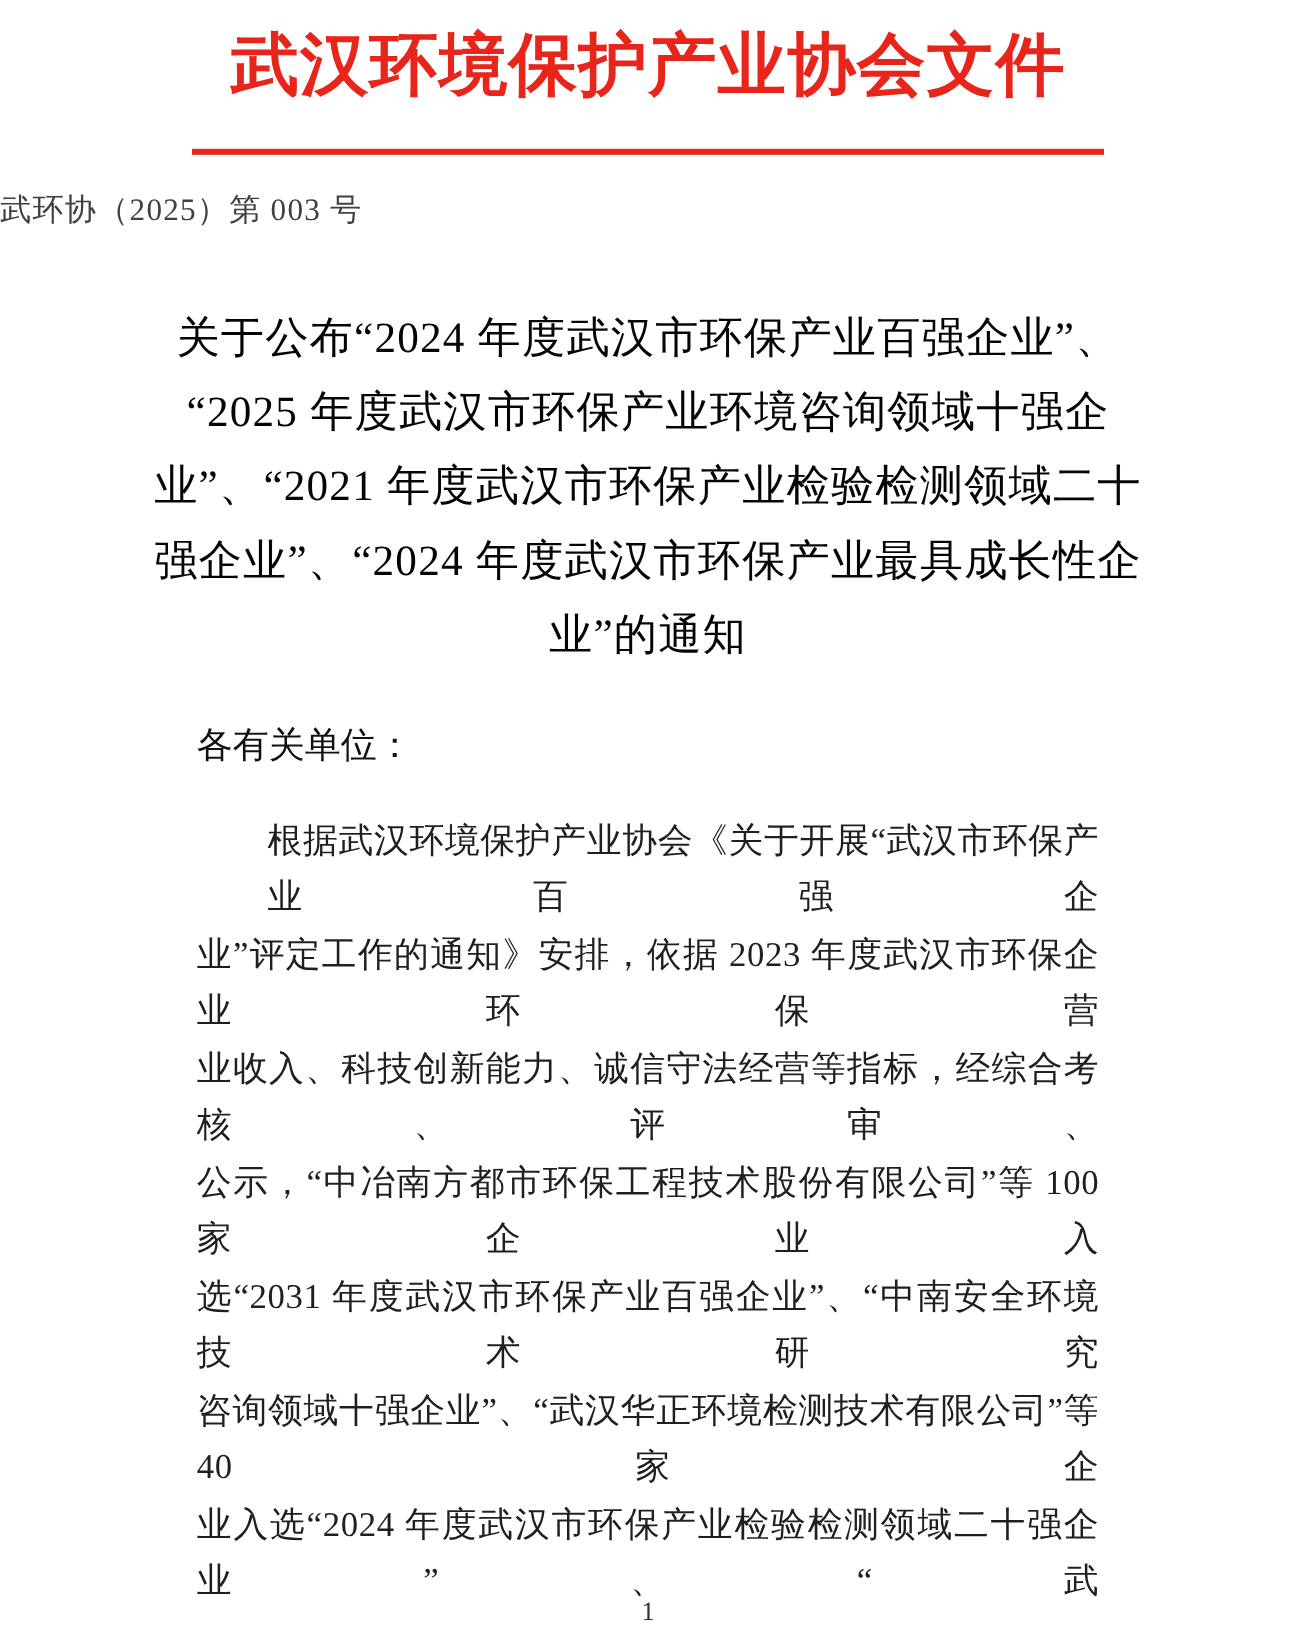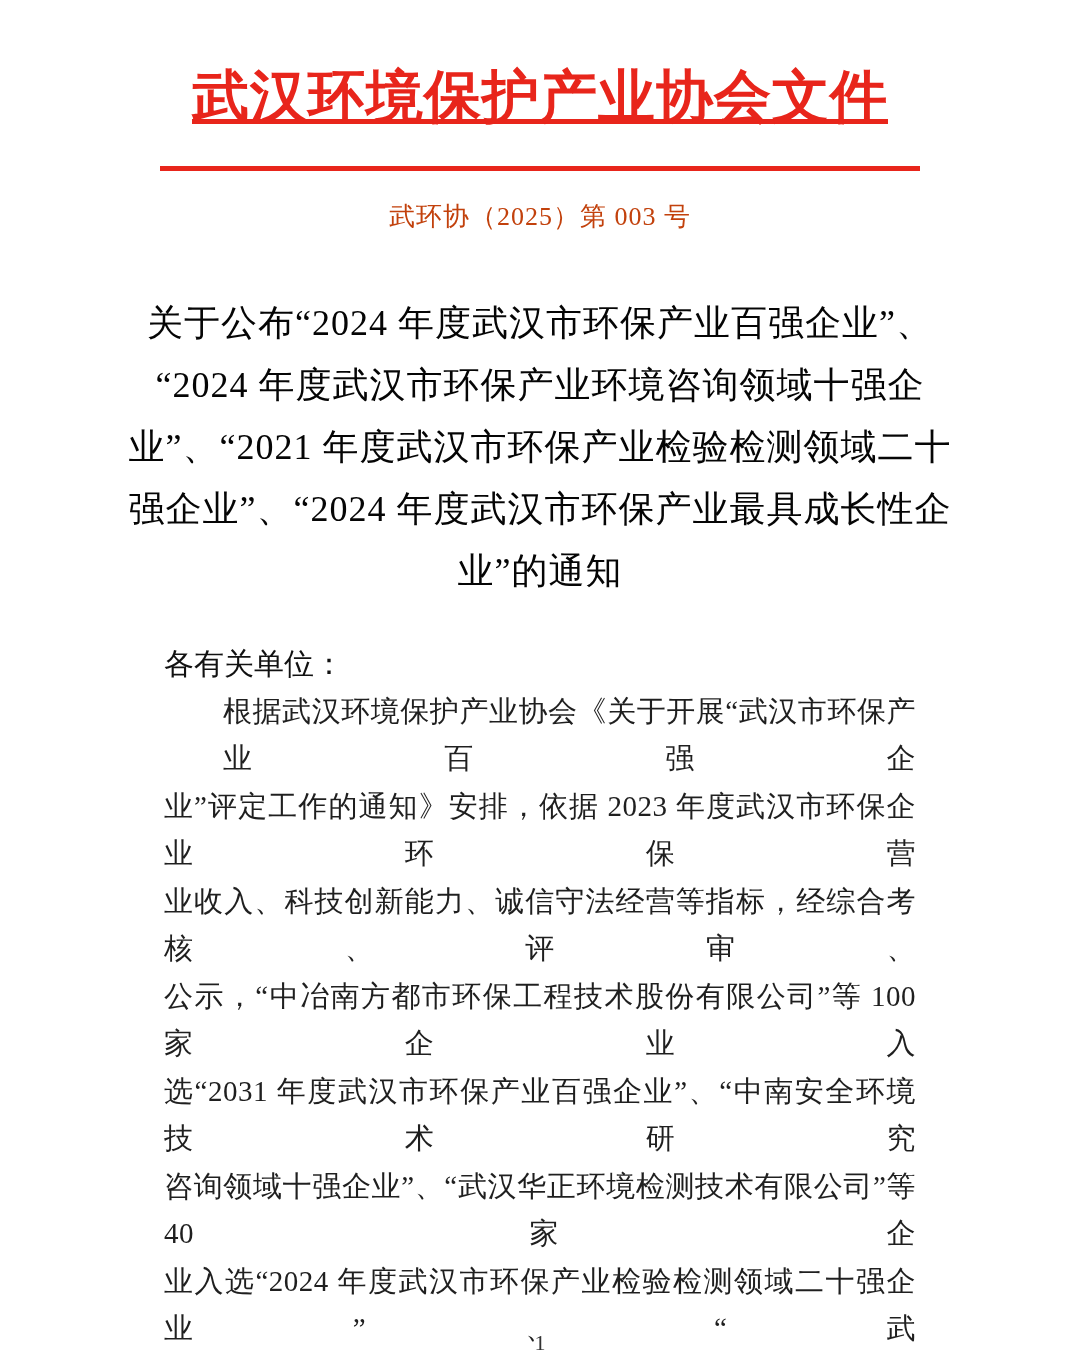--- a/index.html
+++ b/index.html
@@ -8,42 +8,40 @@
     position: relative;
     width: 1080px;
     height: 1366px;
     margin: 0 auto;
     background: #ffffff;
     overflow: hidden;
     font-family: "Liberation Serif", "DejaVu Serif", serif;
     color: #1f1f1f;
   }
   .org-title {
-    padding-top: 64px;
+    padding-top: 22px;
     text-align: center;
     font-size: 57px;
     line-height: 66px;
     font-weight: bold;
     color: #e8251b;
     font-family: "Liberation Serif", "DejaVu Serif", serif;
     letter-spacing: 1px;
-    text-decoration: underline;
   }
   .red-divider {
     width: 760px;
     height: 5px;
     margin: 36px auto 0 auto;
     background: #e8251b;
   }
   .doc-number {
     margin-top: 31px;
-    text-align: center;
     font-size: 26px;
     line-height: 30px;
-    color: #c2410c;
+    color: #404040;
     letter-spacing: 1px;
   }
   .notice-title {
     margin-top: 60px;
     text-align: center;
     font-weight: normal;
     color: #050505;
   }
   .notice-title-line {
     font-size: 36px;
@@ -64,21 +62,21 @@
     text-align: left;
   }
   .body-line {
     font-size: 29px;
     line-height: 47.5px;
     color: #1f1f1f;
     text-align: justify;
     text-align-last: justify;
     letter-spacing: 0.5px;
   }
-  .body-line.indent { padding-left: 59px; }
+  .body-line.indent { padding-left: 59px; margin-top: 32px; }
   .page-number {
     position: absolute;
     bottom: 10px;
     left: 0;
     width: 100%;
     text-align: center;
     font-size: 22px;
     color: #333333;
   }
 </style>
@@ -88,21 +86,21 @@
 <div class="page">
 
   <div class="org-title">武汉环境保护产业协会文件</div>
 
   <div class="red-divider"></div>
 
   <div class="doc-number">武环协（2025）第 003 号</div>
 
   <div class="notice-title">
     <div class="notice-title-line">关于公布“2024 年度武汉市环保产业百强企业”、</div>
-    <div class="notice-title-line">“2024 年度武汉市环保产业环境咨询领域十强企</div>
+    <div class="notice-title-line">“2025 年度武汉市环保产业环境咨询领域十强企</div>
     <div class="notice-title-line">业”、“2021 年度武汉市环保产业检验检测领域二十</div>
     <div class="notice-title-line">强企业”、“2024 年度武汉市环保产业最具成长性企</div>
     <div class="notice-title-line">业”的通知</div>
   </div>
 
   <div class="document-body">
     <div class="salutation">各有关单位：</div>
 
     <div>
       <div class="body-line indent">根据武汉环境保护产业协会《关于开展“武汉市环保产业百强企</div>

